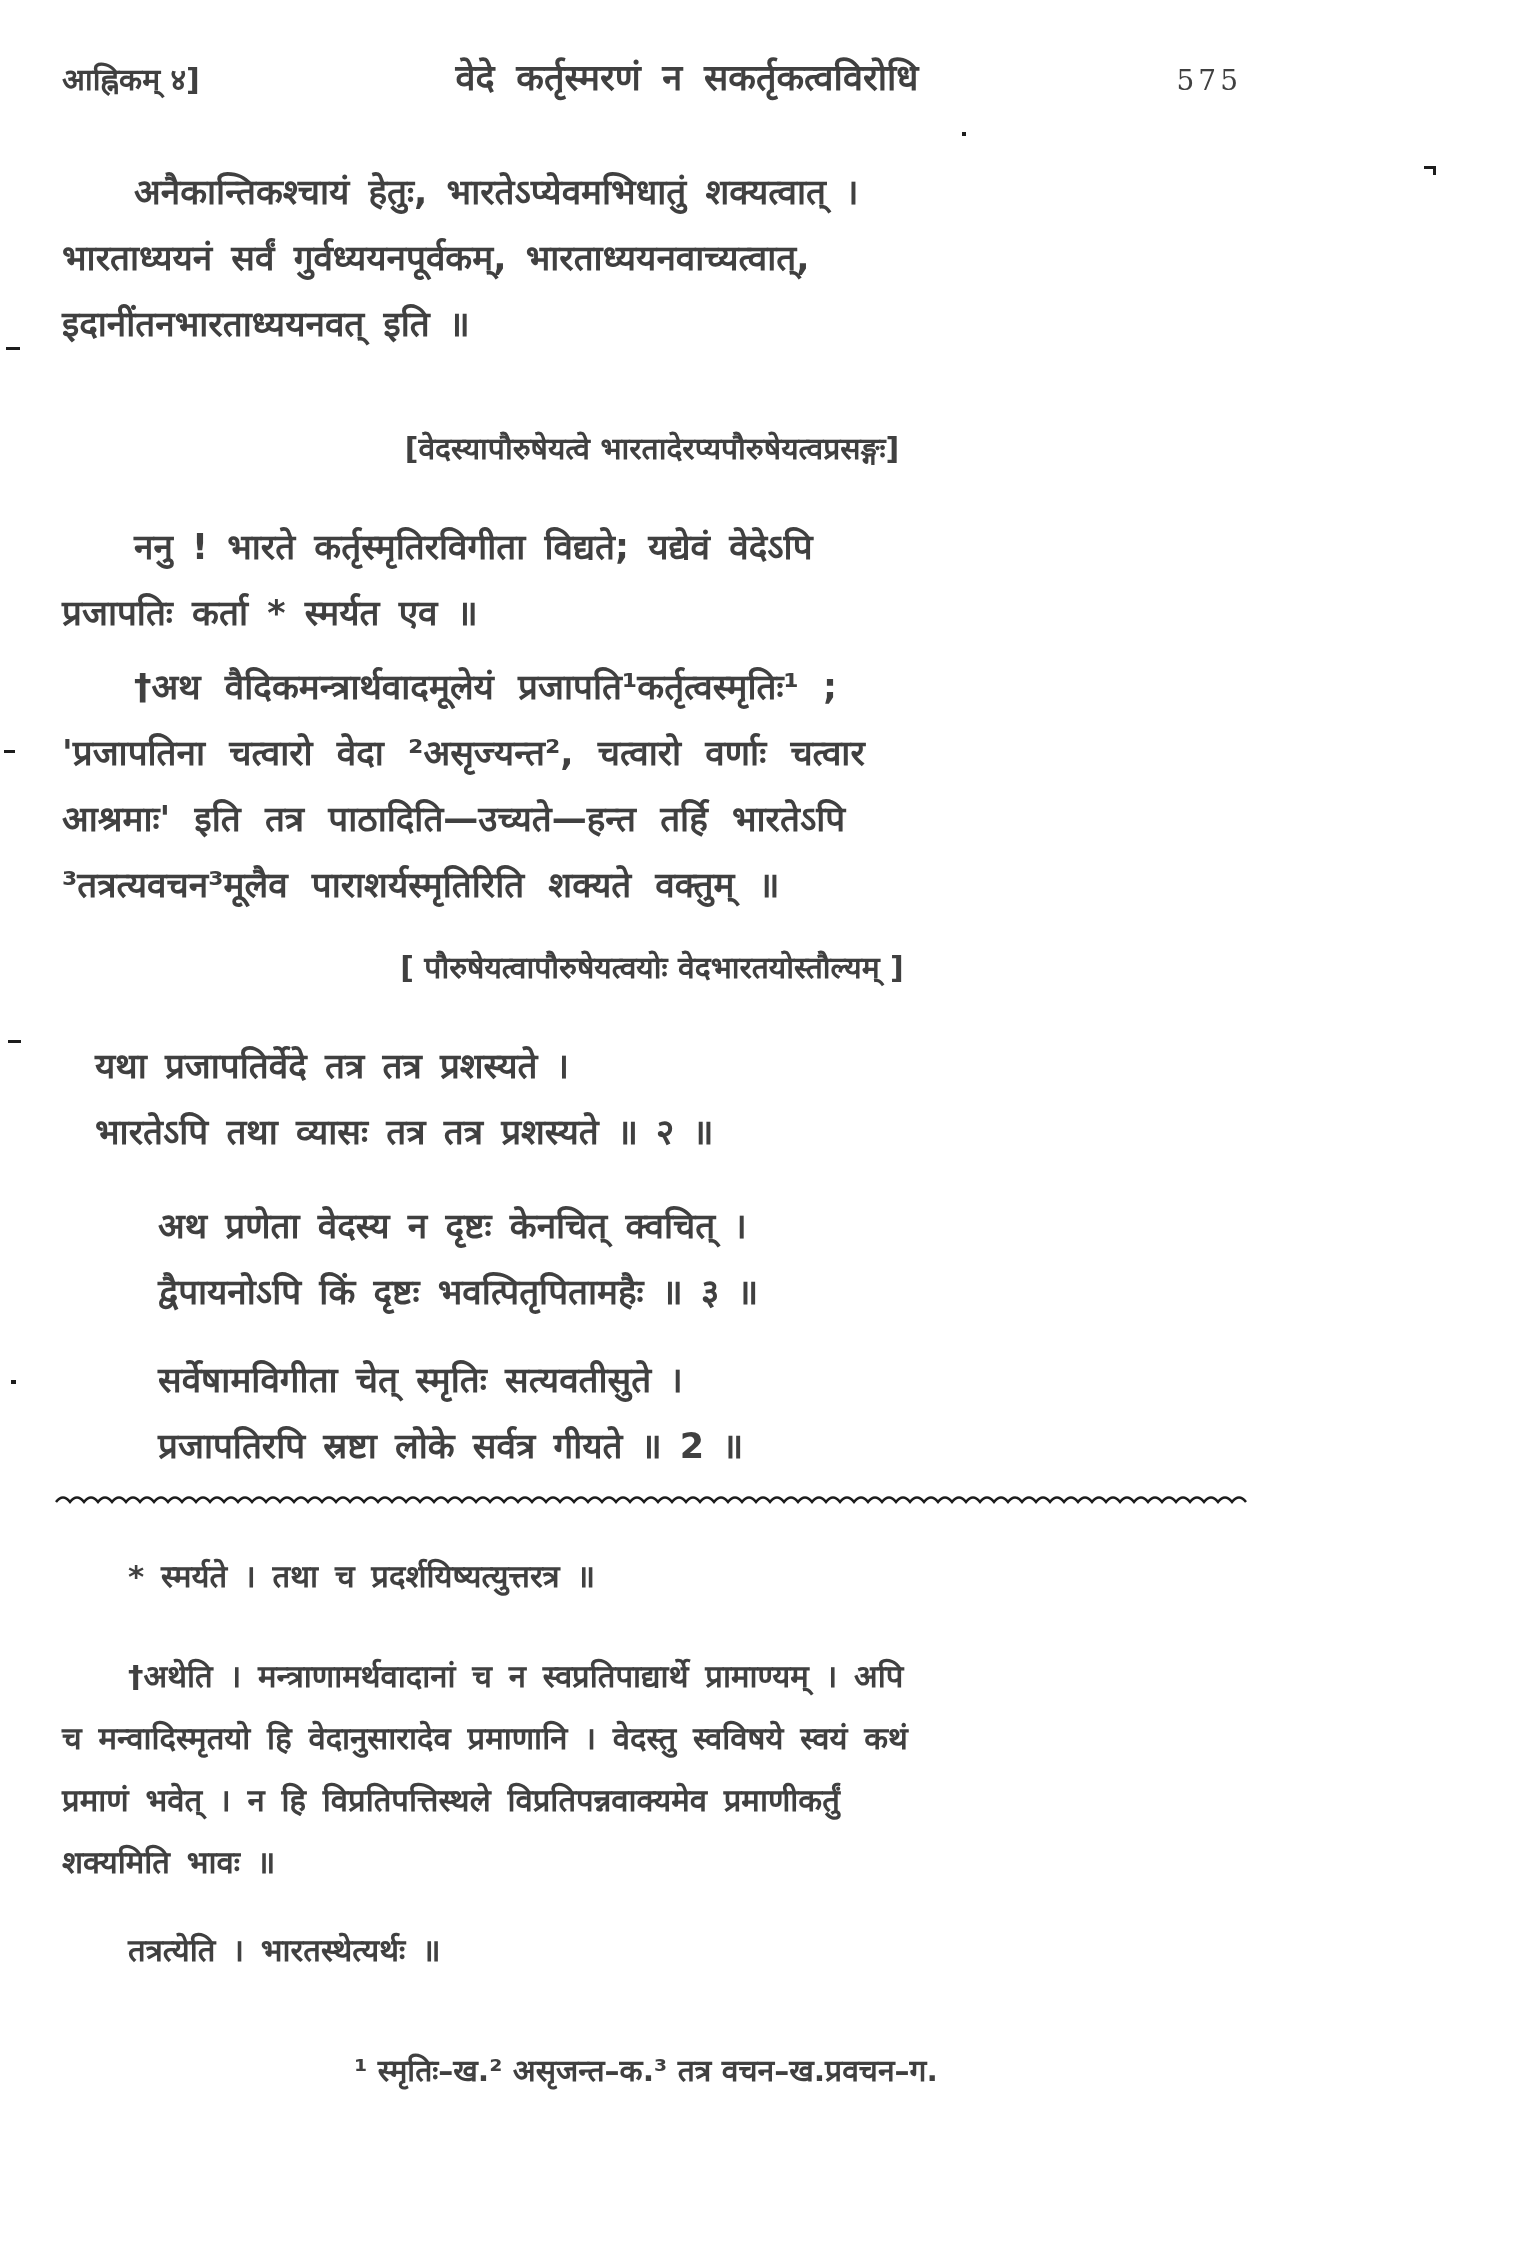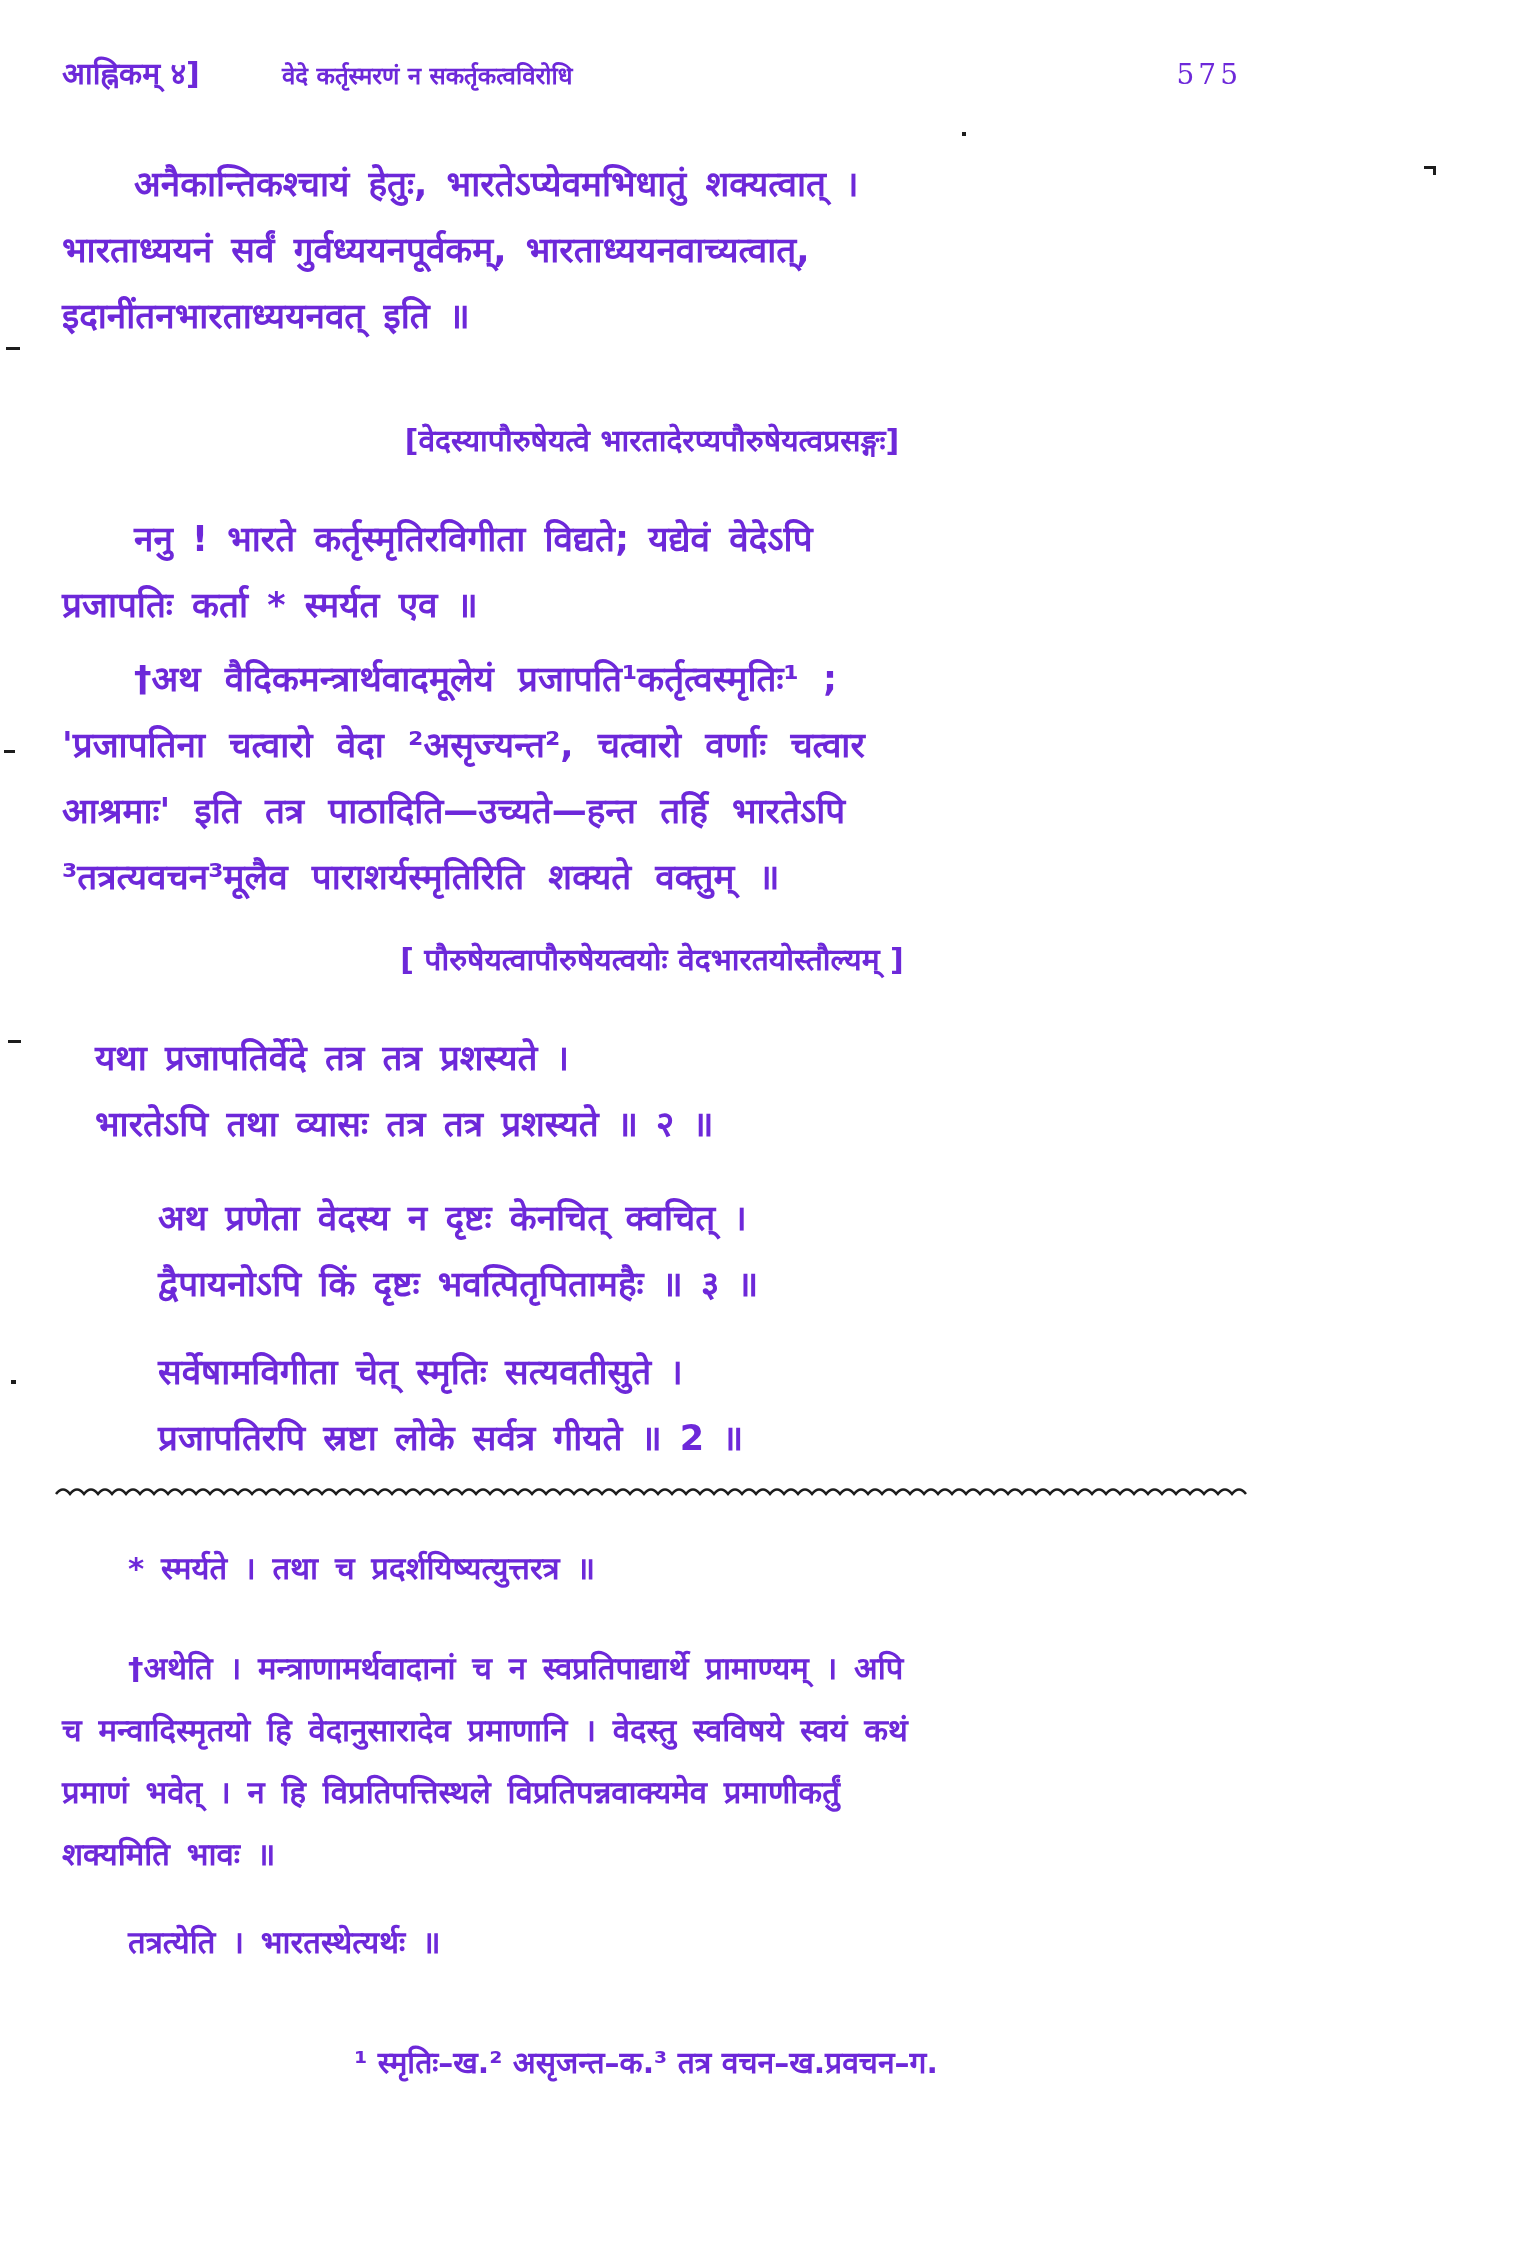--- a/index.html
+++ b/index.html
@@ -16,21 +16,21 @@
     position:absolute;left:62px;top:0;width:1180px;
   }
   
   .header{
     display:flex;align-items:baseline;margin-top:52px;
   }
   .header .section-label{
     font-size:30px;font-weight:bold;white-space:nowrap;width:220px;
   }
   .header .running-title{
-    flex:1;font-size:24px;font-weight:bold;white-space:nowrap;
+    flex:1;text-align:center;font-size:36px;font-weight:bold;white-space:nowrap;font-family:Liberation Mono, monospace;
   }
   .header .page-number{
     width:150px;text-align:right;
     font-family:"DejaVu Serif",serif;font-size:28px;font-weight:normal;
     letter-spacing:4px;
   }
   
   .para{
     font-size:35px;line-height:66px;font-weight:bold;
     white-space:pre-line;word-spacing:7px;
@@ -72,21 +72,21 @@
   .a2{left:4px;top:750px;width:11px;height:3px;}
   .a3{left:8px;top:1040px;width:13px;height:3px;}
   .a4{left:11px;top:1380px;width:5px;height:4px;}
   .a5{left:1424px;top:166px;width:12px;height:3px;}
   .a6{left:1433px;top:166px;width:3px;height:9px;}
   .a7{left:962px;top:132px;width:4px;height:4px;}
 </style>
 </head>
 <body>
 
-<div class="page" style="background: rgb(255, 255, 255); color: #6d28d9;">
+<div class="page" style="background: rgb(255, 255, 255); color: #404040;">
 
   <div class="content">
 
     <div class="header">
       <span class="section-label">आह्निकम् ४]</span>
       <span class="running-title">वेदे कर्तृस्मरणं न सकर्तृकत्वविरोधि</span>
       <span class="page-number">575</span>
     </div>
 
     <div class="para para-intro">अनैकान्तिकश्चायं हेतुः, भारतेऽप्येवमभिधातुं शक्यत्वात् ।

